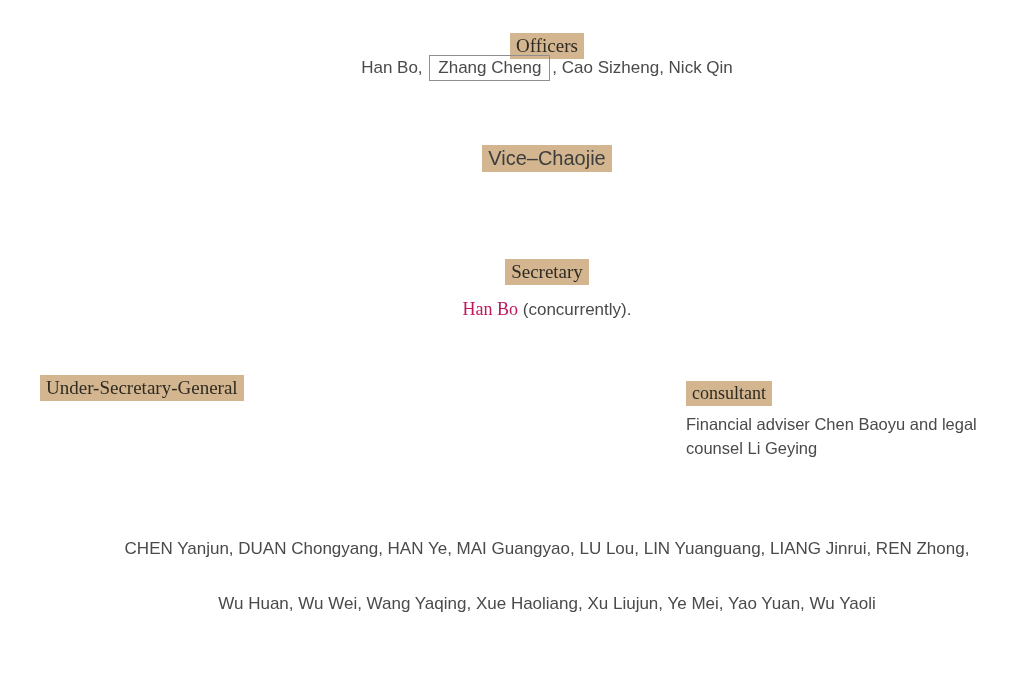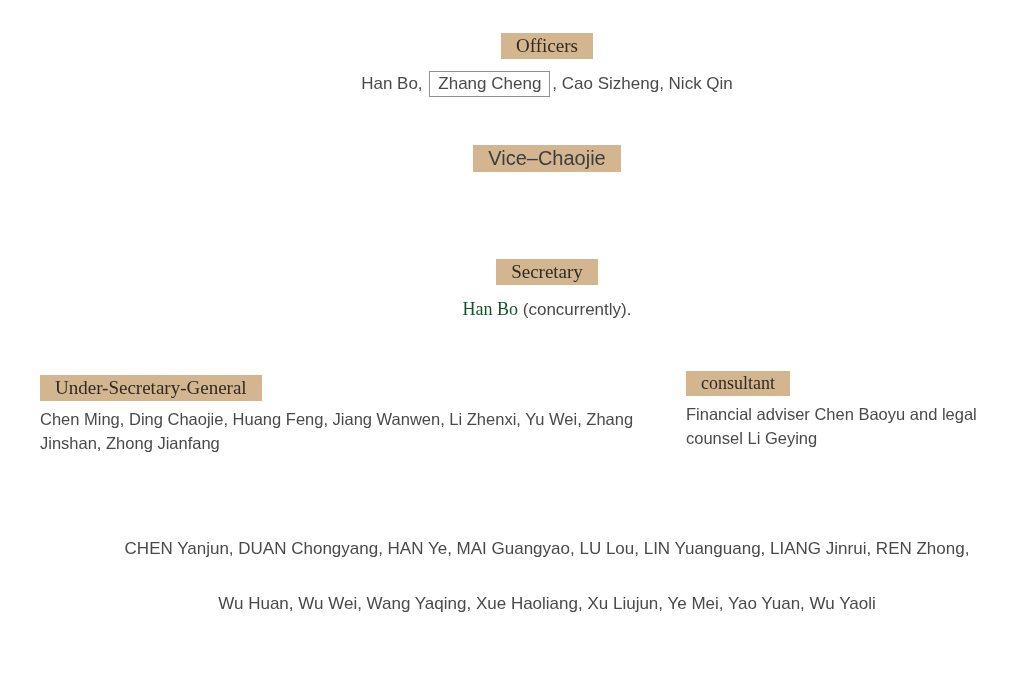--- a/index.html
+++ b/index.html
@@ -16,21 +16,21 @@
     font-family: "Liberation Sans", sans-serif;
   }
   .sec-center {
     position: absolute;
     left: 70px;
     width: 954px;
     text-align: center;
   }
   .hl {
     background: #d3b690;
-    padding: 2px 15px;
+    padding: 2px 6px;
     display: inline-block;
   }
   .sans {
     font-family: "Liberation Sans", "DejaVu Sans", sans-serif;
     text-align: center;
   }
   .heading-serif {
     font-family: "Liberation Serif", "DejaVu Serif", serif;
     font-size: 19px;
     color: #2f2b23;
@@ -65,53 +65,52 @@
     font-size: 17px;
     color: #4a4a4a;
     line-height: 21px;
   }
   .staff-line + .staff-line {
     margin-top: 34px;
   }
   .secretary-serif {
     font-family: "Liberation Serif", "DejaVu Serif", serif;
     font-size: 18px;
-    color: #14532d;
+    color: #be185d;
   }
 </style>
 </head>
 <body>
 
 <div class="page">
 
   <div class="sec-center" style="top:33px;">
     <span class="hl heading-serif"><span>Officers</span></span>
   </div>
-  <div class="sec-center body-text" style="top:71px;">
+  <div class="sec-center body-text" style="top:55px;">
     <span>Han Bo,</span>
     <span class="boxed">Zhang Cheng</span><span>, Cao Sizheng, Nick Qin</span>
   </div>
 
   <div class="sec-center" style="top:145px;">
     <span class="hl heading-sans"><span>Vice–Chaojie</span></span>
   </div>
 
   <div class="sec-center" style="top:259px;">
     <span class="hl heading-serif"><span>Secretary</span></span>
   </div>
   <div class="sec-center body-text" style="top:299px;">
     <span class="secretary-serif">Han Bo</span><span class="sans"> (concurrently).</span>
   </div>
 
   <div class="col" style="left:40px; top:375px; width:616px;">
     <span class="hl heading-serif"><span>Under-Secretary-General</span></span>
-    <div class="col-body">Chen Ming, Ding Chaojie, Huang Feng, Jiang Wanwen, Li Zhenxi, Yu Wei, Zhang Jinshan, Zhong Jianfang</div>
   </div>
 
-  <div class="col" style="left:686px; top:371px; width:296px;">
+  <div class="col" style="left:686px; top:381px; width:296px;">
     <span class="hl heading-serif" style="font-size:18px;"><span>consultant</span></span>
     <div class="col-body">Financial adviser Chen Baoyu and legal counsel Li Geying</div>
   </div>
 
   <div class="sec-center" style="top:538px;text-align:center;">
     <div class="staff-line">CHEN Yanjun, DUAN Chongyang, HAN Ye, MAI Guangyao, LU Lou, LIN Yuanguang, LIANG Jinrui, REN Zhong,</div>
     <div class="staff-line">Wu Huan, Wu Wei, Wang Yaqing, Xue Haoliang, Xu Liujun, Ye Mei, Yao Yuan, Wu Yaoli</div>
   </div>
 
 </div>

